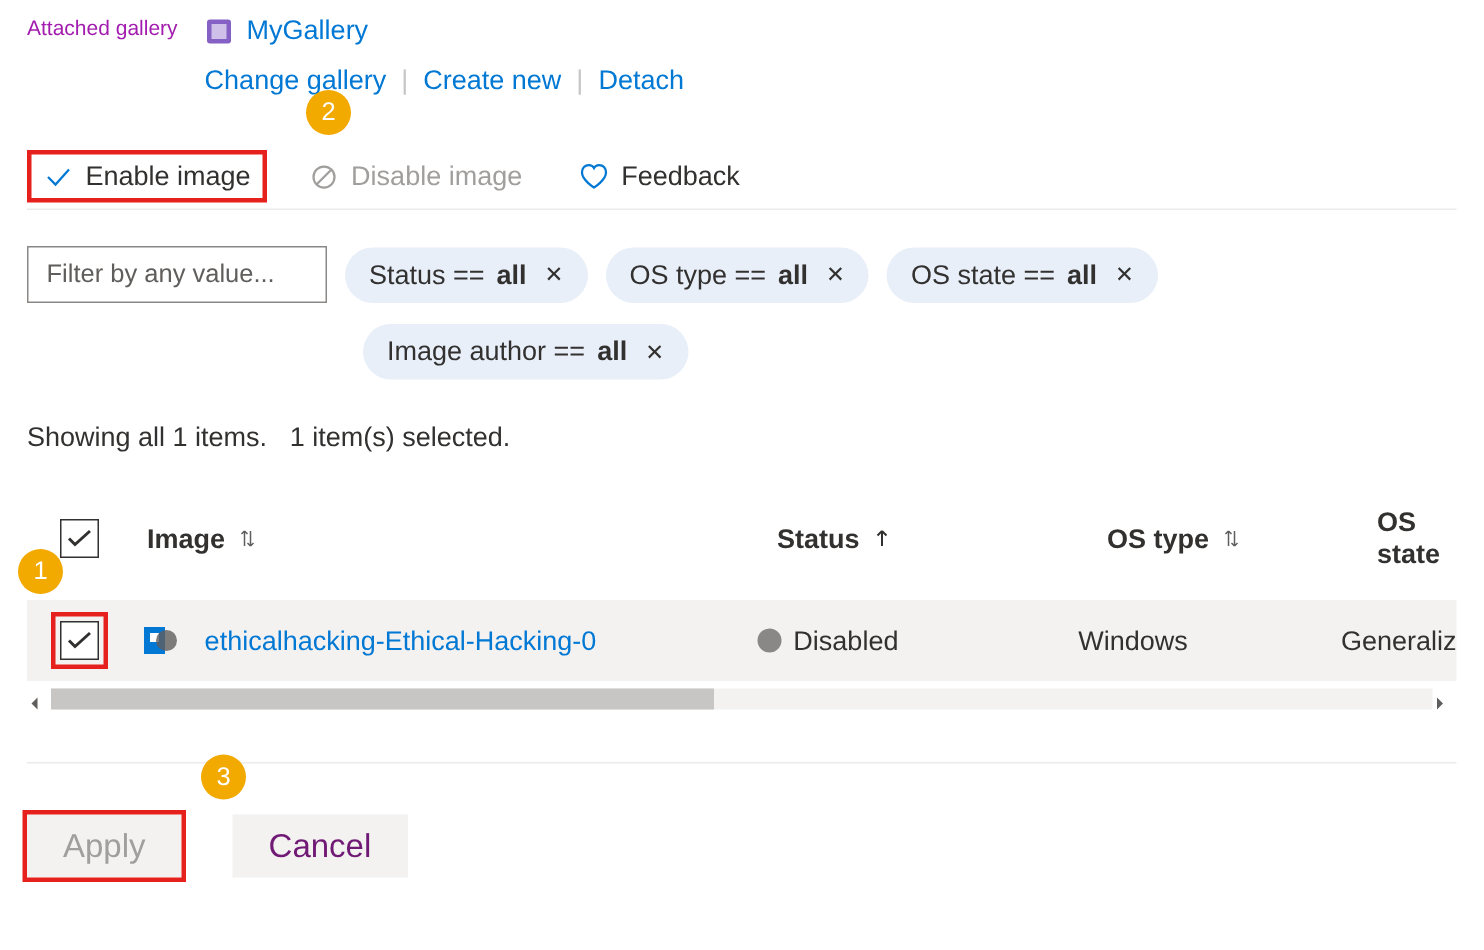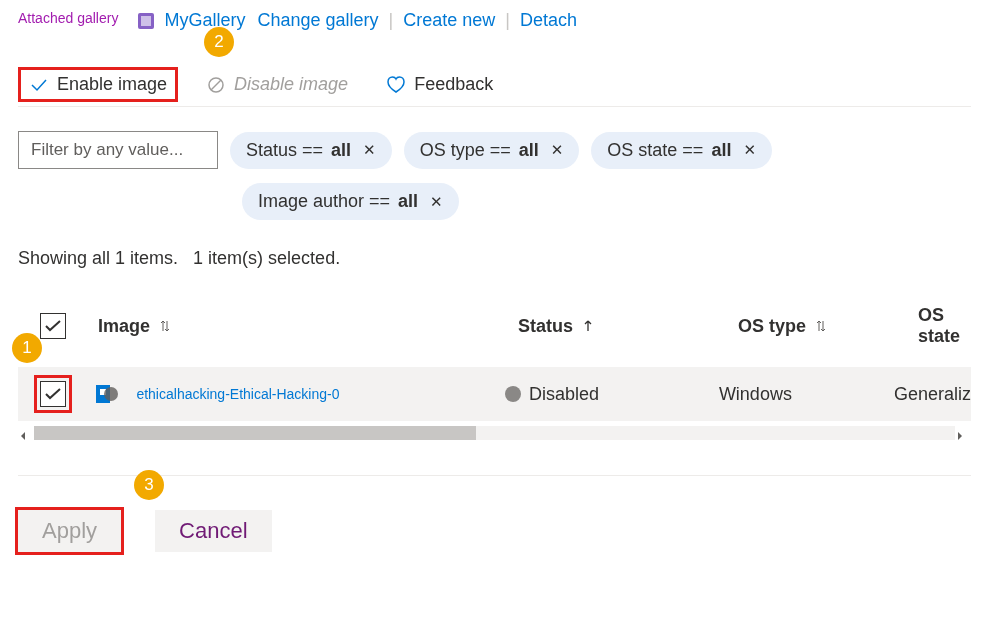--- a/index.html
+++ b/index.html
@@ -22,20 +22,21 @@
       display: flex;
       align-items: flex-start;
       gap: 18px;
     }
     .attached-label {
       color: #a21caf;
       font-size: 14px;
     }
     .gallery-block {
       display: flex;
+      flex-direction: column;
       gap: 12px;
     }
     .gallery-link-row {
       display: flex;
       align-items: center;
       gap: 8px;
     }
     .gallery-icon {
       width: 20px;
       height: 20px;
@@ -94,21 +95,20 @@
       cursor: pointer;
       font-size: 18px;
     }
     .toolbar-btn.highlighted {
       border: 3px solid #e5201d;
       padding: 4px 8px;
     }
     .toolbar-btn.disabled {
       color: #a19f9d;
       cursor: default;
-      font-style: italic;
     }
     .toolbar-icon {
       width: 20px;
       height: 20px;
       display: inline-flex;
       align-items: center;
       justify-content: center;
     }
     .filter-row {
       display: flex;
@@ -233,21 +233,21 @@
       background: #f3f2f1;
       margin-top: 12px;
     }
     .row-icon {
       width: 22px;
       height: 22px;
       margin-right: 10px;
     }
     .row-link {
       color: #0078d4;
-      font-size: 14px;
+      font-size: 18px;
       cursor: pointer;
     }
     .status-dot {
       width: 16px;
       height: 16px;
       background: #8a8886;
       border-radius: 50%;
       display: inline-block;
     }
     .scrollbar {

